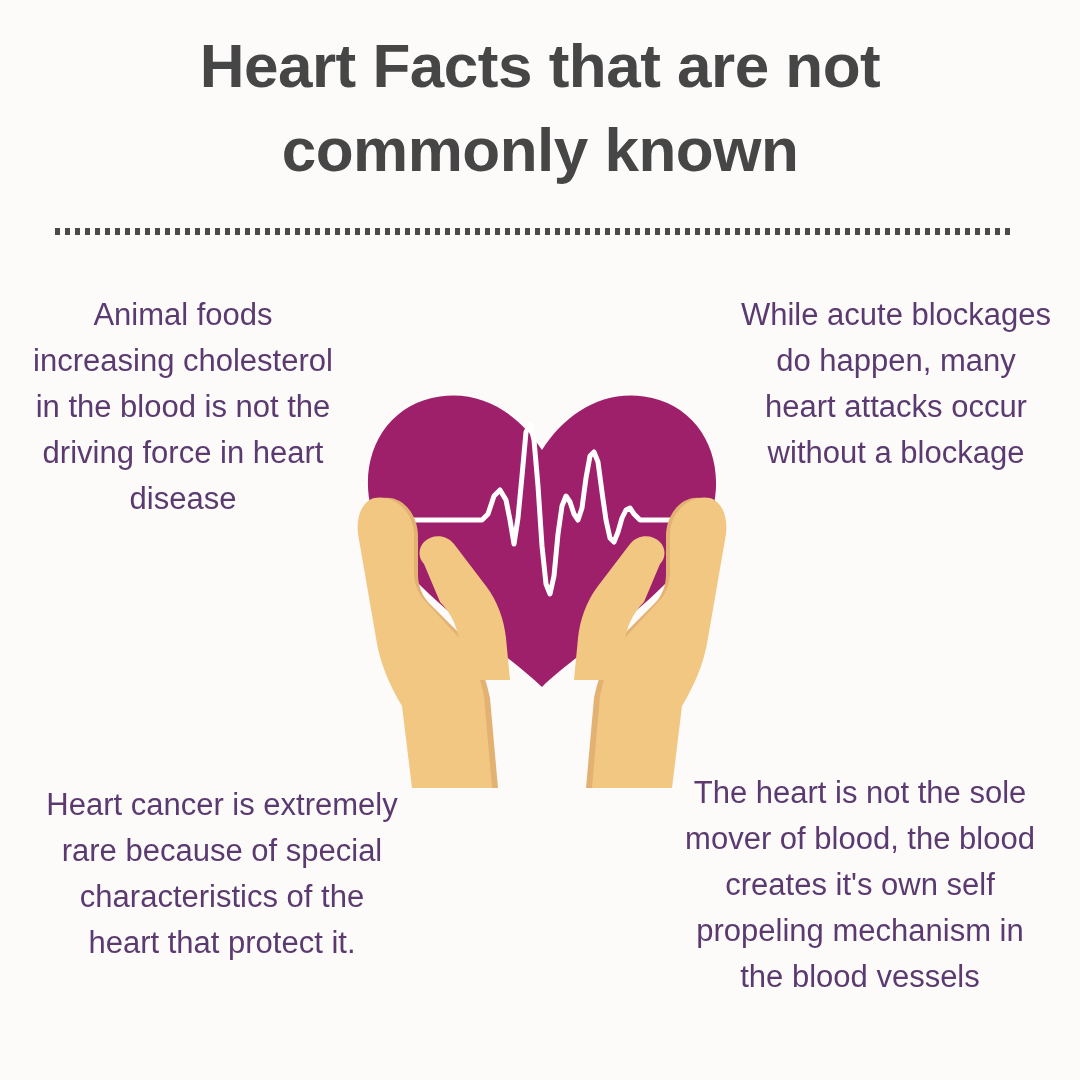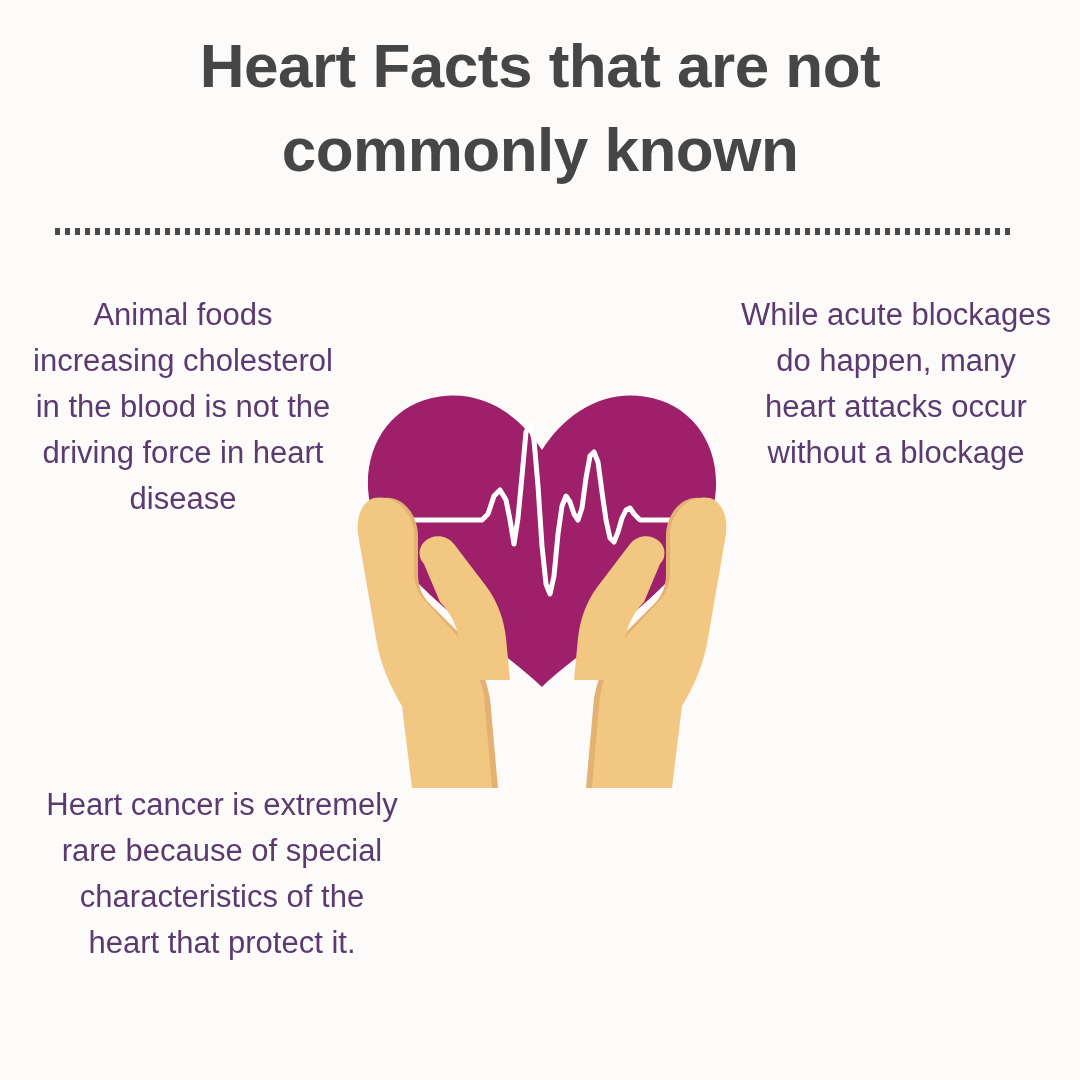--- a/index.html
+++ b/index.html
@@ -102,20 +102,25 @@
   <div class="fact" id="fact-top-right">While acute blockages
 do happen, many
 heart attacks occur
 without a blockage</div>
 
   <div class="fact" id="fact-bottom-left">Heart cancer is extremely
 rare because of special
 characteristics of the
 heart that protect it.</div>
 
+  <div class="fact" id="fact-bottom-right">The heart is not the sole
+mover of blood, the blood
+creates it's own self
+propeling mechanism in
+the blood vessels</div>
 
   <div id="illustration">
     <svg viewBox="0 0 380 420" xmlns="http://www.w3.org/2000/svg">
 
       <path id="heart-shape" fill="#9E1F6A" d="M190 300
                C 150 262, 60 212, 28 150
                C -2 92, 26 26, 88 18
                C 131 12, 168 36, 190 70
                C 212 36, 249 12, 292 18
                C 354 26, 382 92, 352 150

